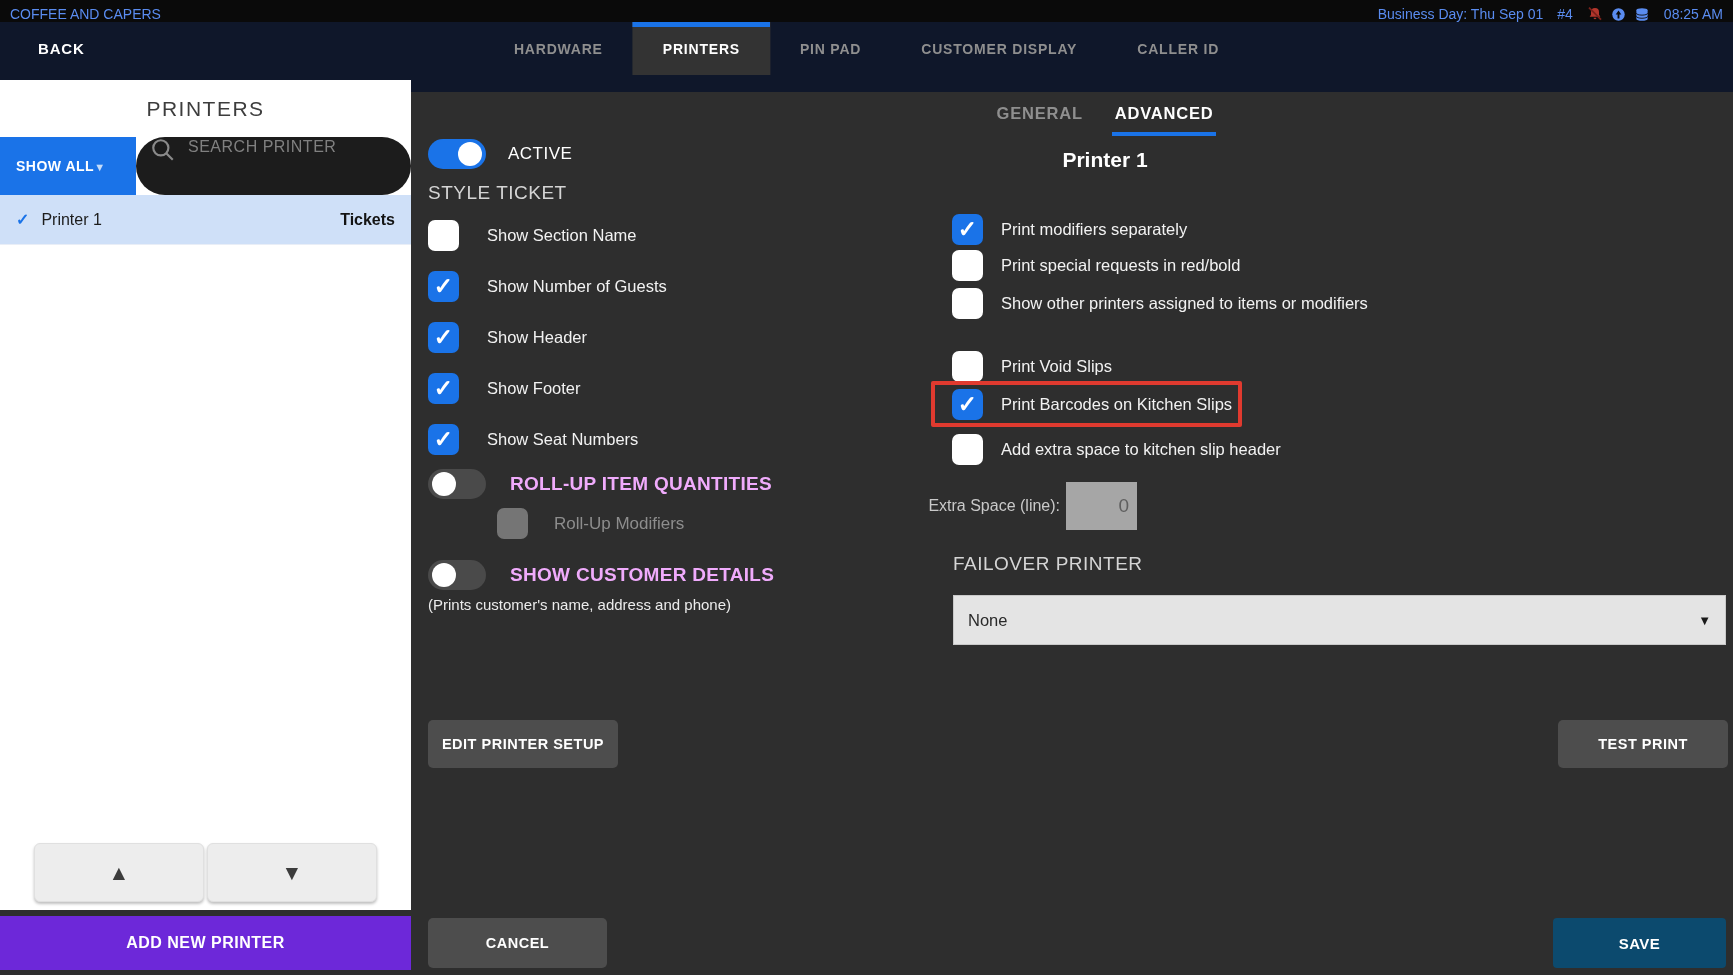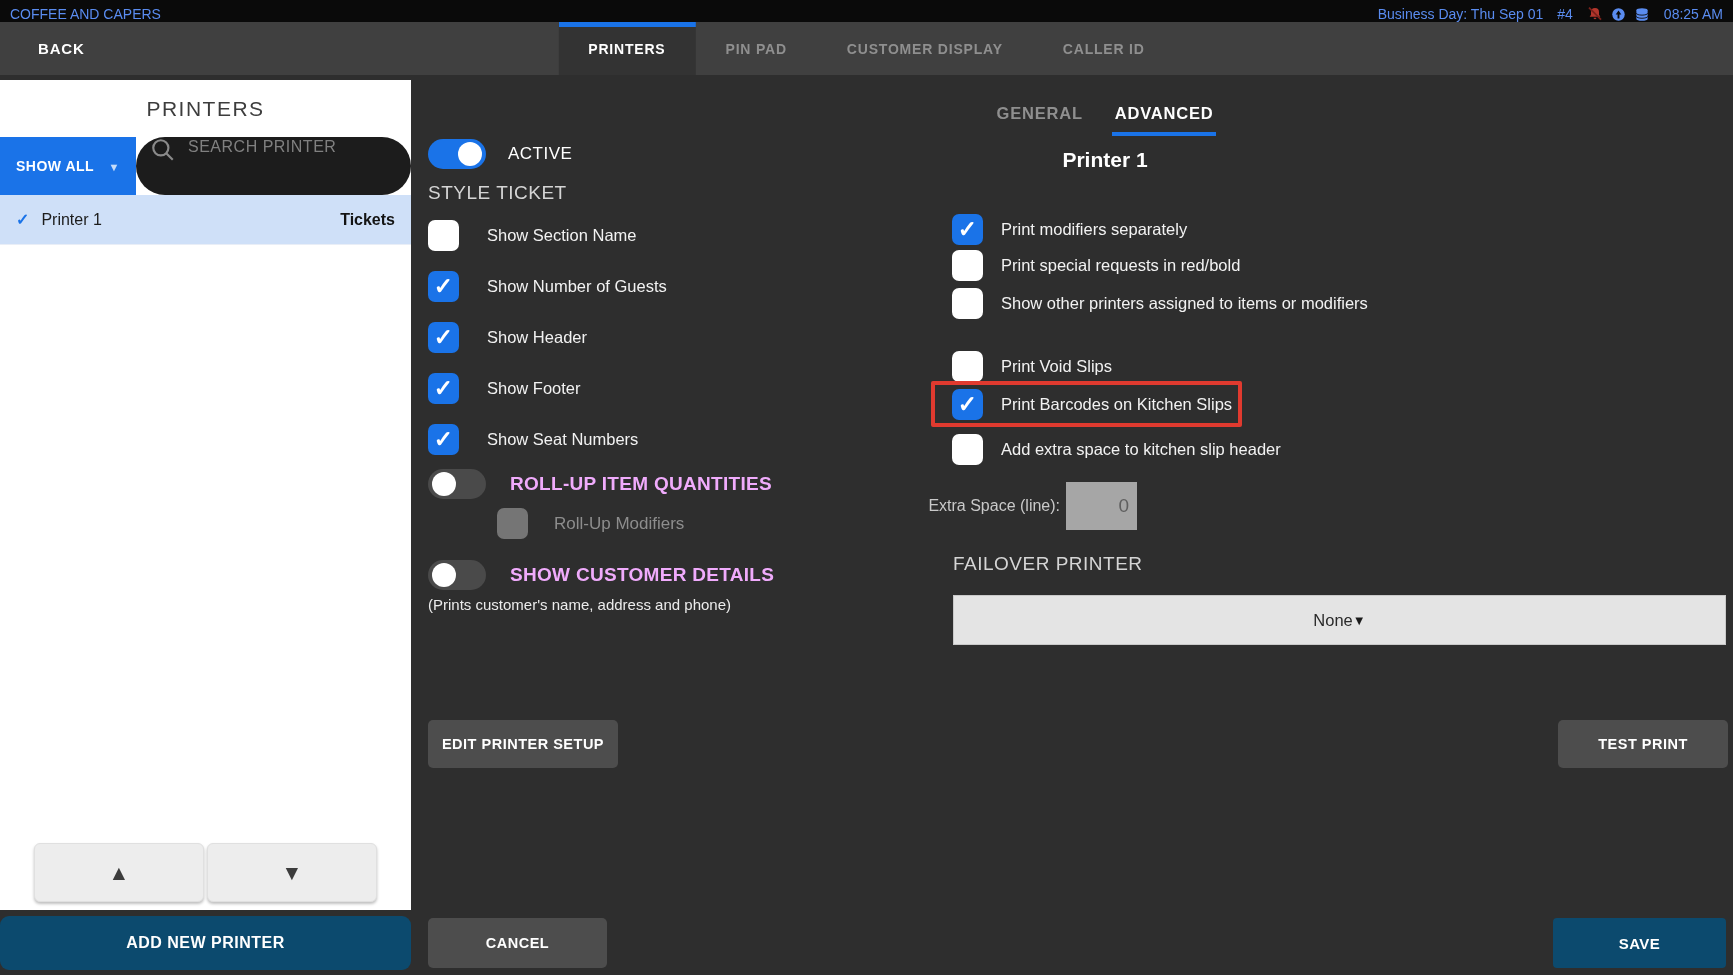--- a/index.html
+++ b/index.html
@@ -8,56 +8,56 @@
 
   
   .status-bar{position:absolute;left:0;top:0;width:1733px;height:22px;background:#0a0a0a;
               display:flex;align-items:flex-end;justify-content:space-between;padding:0 10px;box-sizing:border-box;
               color:#5a8cf0;font-size:14px;}
   .status-right{display:flex;align-items:center;gap:14px;}
   .status-right .icons{display:flex;align-items:center;gap:8px;}
   .status-right svg{display:block;}
 
   
-  .nav-bar{position:absolute;left:0;top:22px;width:1733px;height:53px;background:#404040;}
+  .nav-bar{position:absolute;left:0;top:22px;width:1733px;height:70px;background:#0f172a;}
   .back-button{position:absolute;left:38px;top:0;height:53px;display:flex;align-items:center;
                color:#fff;font-weight:bold;font-size:15px;letter-spacing:.8px;cursor:pointer;}
   .nav-tabs{position:absolute;left:50%;transform:translateX(-50%);top:0;height:53px;display:flex;}
   .nav-tab{display:flex;align-items:center;padding:0 30px;color:#8f8f8f;font-weight:bold;
            font-size:14px;letter-spacing:.8px;cursor:pointer;}
   .nav-tab.active{background:#333333;color:#ffffff;box-shadow:inset 0 5px 0 #1a73e8;}
 
   
   .left-panel{position:absolute;left:0;top:80px;width:411px;height:830px;background:#ffffff;
               display:flex;flex-direction:column;}
   .panel-title{height:57px;display:flex;align-items:center;justify-content:center;
                color:#3d3d3d;font-size:21px;letter-spacing:1.5px;}
   .filter-row{height:58px;display:flex;flex:0 0 auto;}
   .show-all{width:207px;background:#1a73e8;color:#fff;font-weight:bold;font-size:14px;letter-spacing:.5px;
-            display:flex;align-items:center;justify-content:space-between;padding:0 16px;box-sizing:border-box;cursor:pointer;}
+            display:flex;align-items:center;justify-content:flex-start;padding:0 16px;box-sizing:border-box;cursor:pointer;}
   .show-all .caret::after{content:"▼";font-size:11px;color:rgba(255,255,255,.75);}
   .search-pill{flex:1;background:#1c1c1c;border-radius:29px;display:flex;align-items:flex-start;
                padding:0 14px;gap:10px;box-sizing:border-box;}
   .search-pill input{flex:1;background:transparent;border:none;outline:none;color:#ddd;
                      font-size:16px;letter-spacing:.5px;font-family:"Liberation Sans",sans-serif;}
   .search-pill input::placeholder{color:#808080;}
   .printer-row{height:49px;background:#cfe0f8;display:flex;align-items:center;
                padding:0 16px;gap:12px;cursor:pointer;border-bottom:1px solid #e9eef7;}
   .row-check::after{content:"✓";color:#1a73e8;font-weight:bold;font-size:16px;}
   .printer-row .p-name{color:#1c1c1c;font-size:16px;}
   .printer-row .p-type{margin-left:auto;color:#141414;font-weight:bold;font-size:16px;}
   .arrow-row{margin-top:auto;display:flex;gap:3px;padding:0 34px 8px;}
   .arrow-btn{flex:1;height:57px;background:#ededed;border:1px solid #e0e0e0;border-radius:6px;
              box-shadow:0 2px 3px rgba(0,0,0,.25);display:flex;align-items:center;justify-content:center;
              color:#3c3c3c;font-size:21px;cursor:pointer;}
   .arrow-up::after{content:"▲";}
   .arrow-down::after{content:"▼";}
-  .add-printer-btn{position:absolute;left:0;top:916px;width:411px;height:54px;background:#0c4a6e;
+  .add-printer-btn{position:absolute;left:0;top:916px;width:411px;height:54px;background:#6d28d9;
                    color:#fff;font-weight:bold;font-size:16px;letter-spacing:.5px;
-                   display:flex;align-items:center;justify-content:center;cursor:pointer;border-radius:9px;}
+                   display:flex;align-items:center;justify-content:center;cursor:pointer;}
 
   
   .toggle{position:relative;width:58px;height:30px;border-radius:16px;background:#4a4a4a;flex:0 0 auto;cursor:pointer;}
   .toggle .knob{position:absolute;top:3px;left:4px;width:24px;height:24px;border-radius:50%;background:#fff;}
   .toggle.on{background:#1a73e8;}
   .toggle.on .knob{left:auto;right:4px;}
   .cb{width:31px;height:31px;border-radius:7px;background:#ffffff;flex:0 0 auto;cursor:pointer;
       display:flex;align-items:center;justify-content:center;}
   .cb.checked{background:#1a73e8;}
   .cb.checked::after{content:"✓";color:#fff;font-weight:bold;font-size:23px;}
@@ -102,21 +102,21 @@
   .highlight-box{position:absolute;left:931px;top:381px;width:311px;height:46px;
                  border:4px solid #e03a2f;border-radius:2px;box-sizing:border-box;pointer-events:none;}
   .extra-space-label{position:absolute;left:900px;top:497px;width:160px;text-align:right;
                      color:#c9c9c9;font-size:16px;}
   .extra-space-input{position:absolute;left:1066px;top:482px;width:71px;height:48px;background:#a6a6a6;
                      border:none;outline:none;text-align:right;padding:0 8px;box-sizing:border-box;
                      color:#5f5f5f;font-size:19px;font-family:"Liberation Sans",sans-serif;}
   .failover-heading{left:953px;top:553px;}
   .failover-dropdown{position:absolute;left:953px;top:595px;width:773px;height:50px;background:#e4e4e4;
                      border:1px solid #c9c9c9;box-sizing:border-box;display:flex;align-items:center;
-                     justify-content:center;padding:0 14px;cursor:pointer;}
+                     justify-content:space-between;padding:0 14px;cursor:pointer;}
   .failover-dropdown .val{color:#2a2a2a;font-size:16.5px;}
   .failover-dropdown .caret::after{content:"▼";color:#1a1a1a;font-size:13px;}
 </style>
 </head>
 <body>
 
 <div class="stage">
 
   <div class="status-bar">
     <span>COFFEE AND CAPERS</span>
@@ -145,20 +145,21 @@
             </svg>
           </span>
       </span>
       <span>08:25 AM</span>
     </div>
   </div>
 
   <div class="nav-bar">
     <div class="back-button">BACK</div>
     <div class="nav-tabs">
+      <div class="nav-tab">HARDWARE</div>
       <div class="nav-tab active">PRINTERS</div>
       <div class="nav-tab">PIN PAD</div>
       <div class="nav-tab">CUSTOMER DISPLAY</div>
       <div class="nav-tab">CALLER ID</div>
     </div>
   </div>
 
   <div class="left-panel">
     <div class="panel-title">PRINTERS</div>
     <div class="filter-row">

